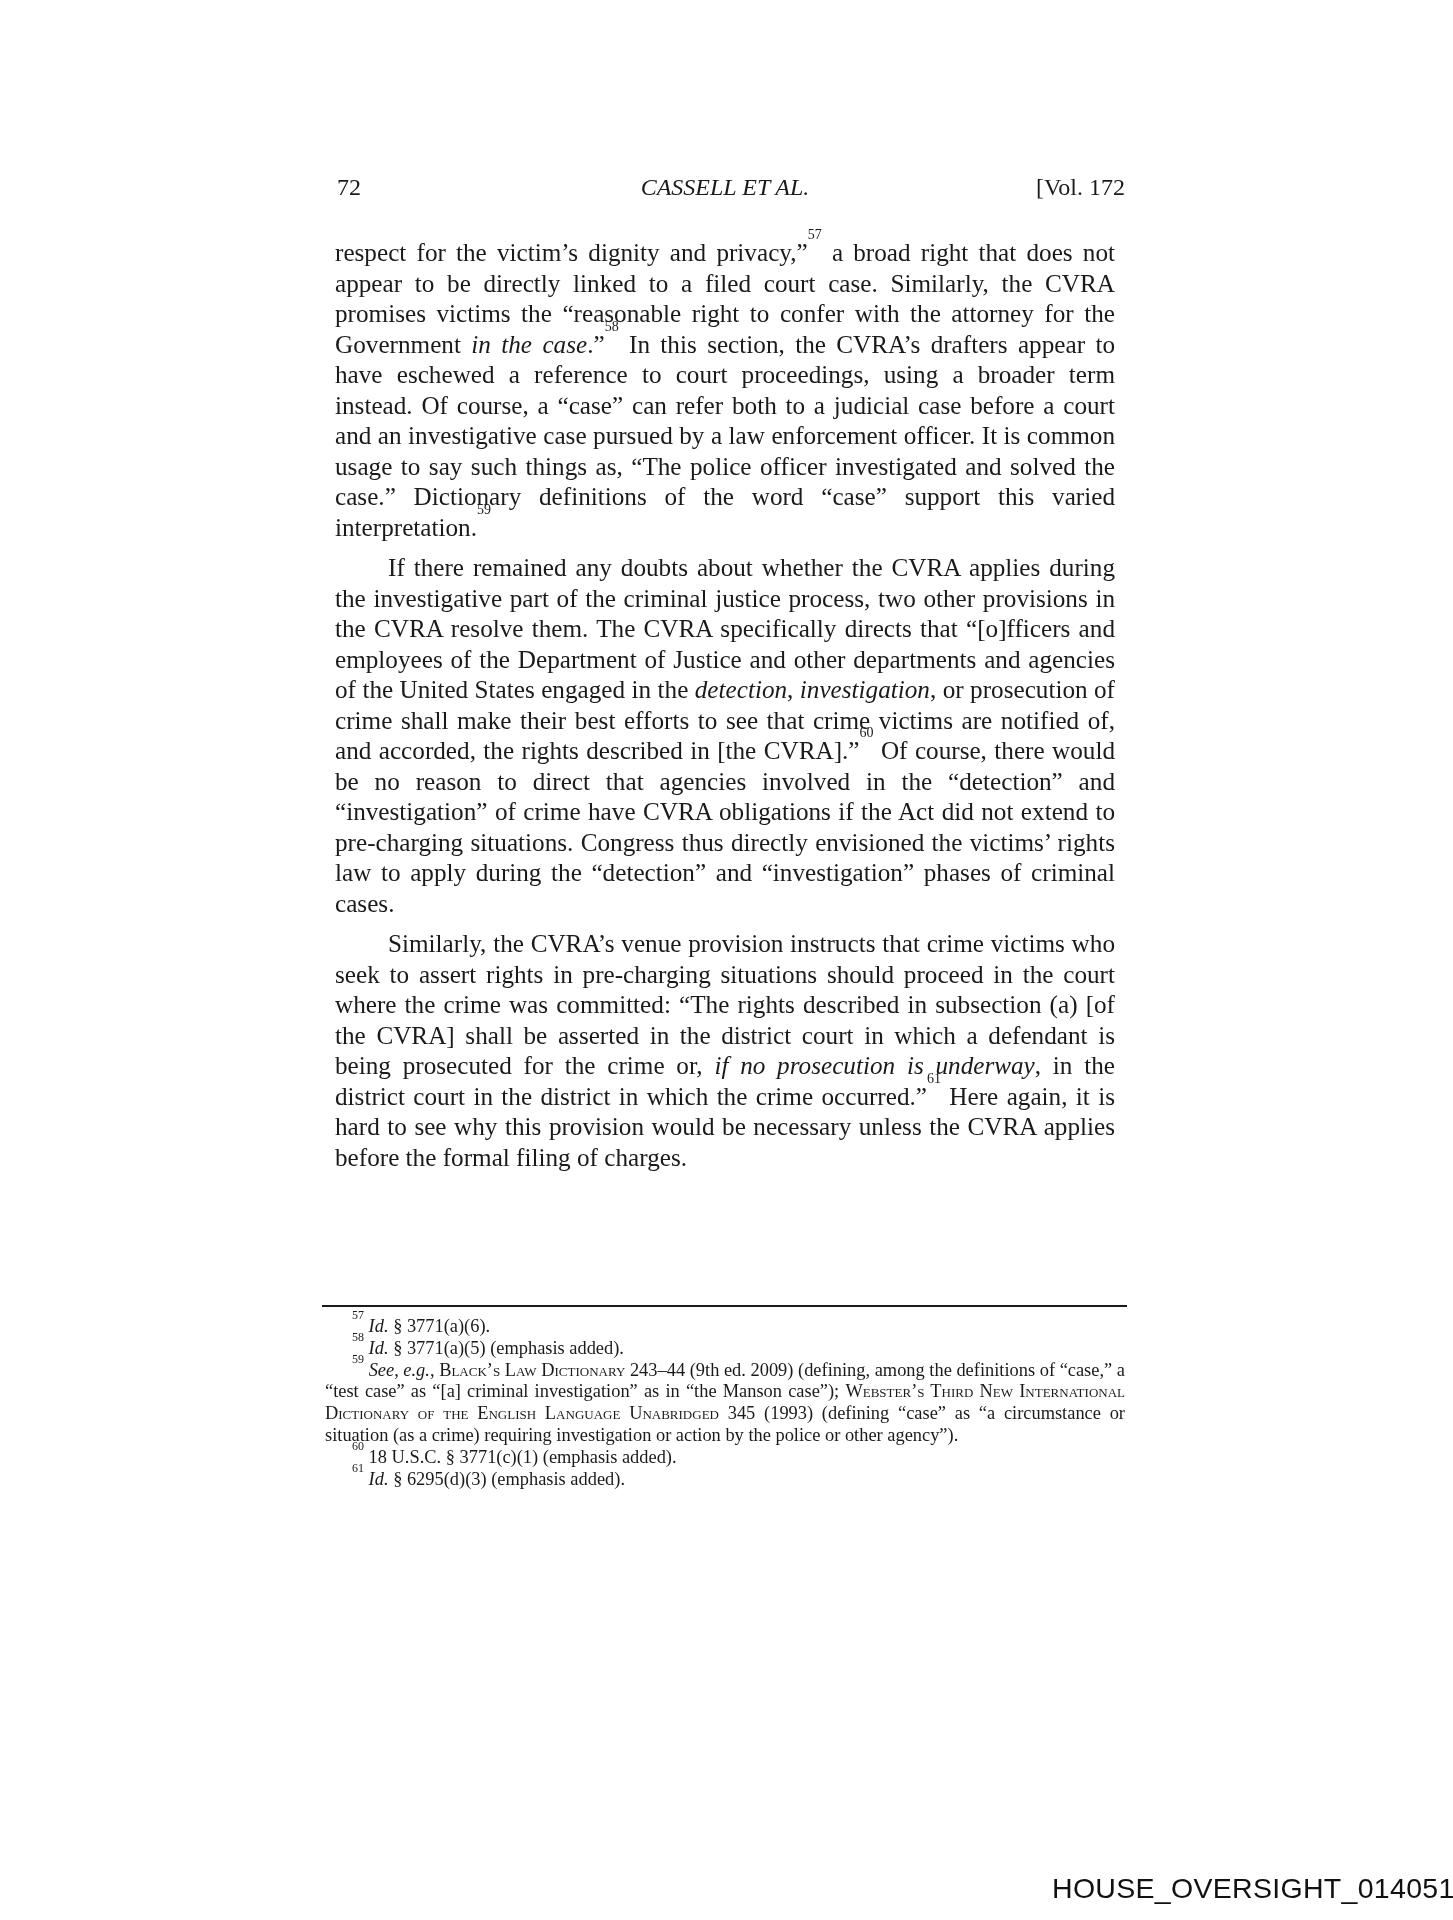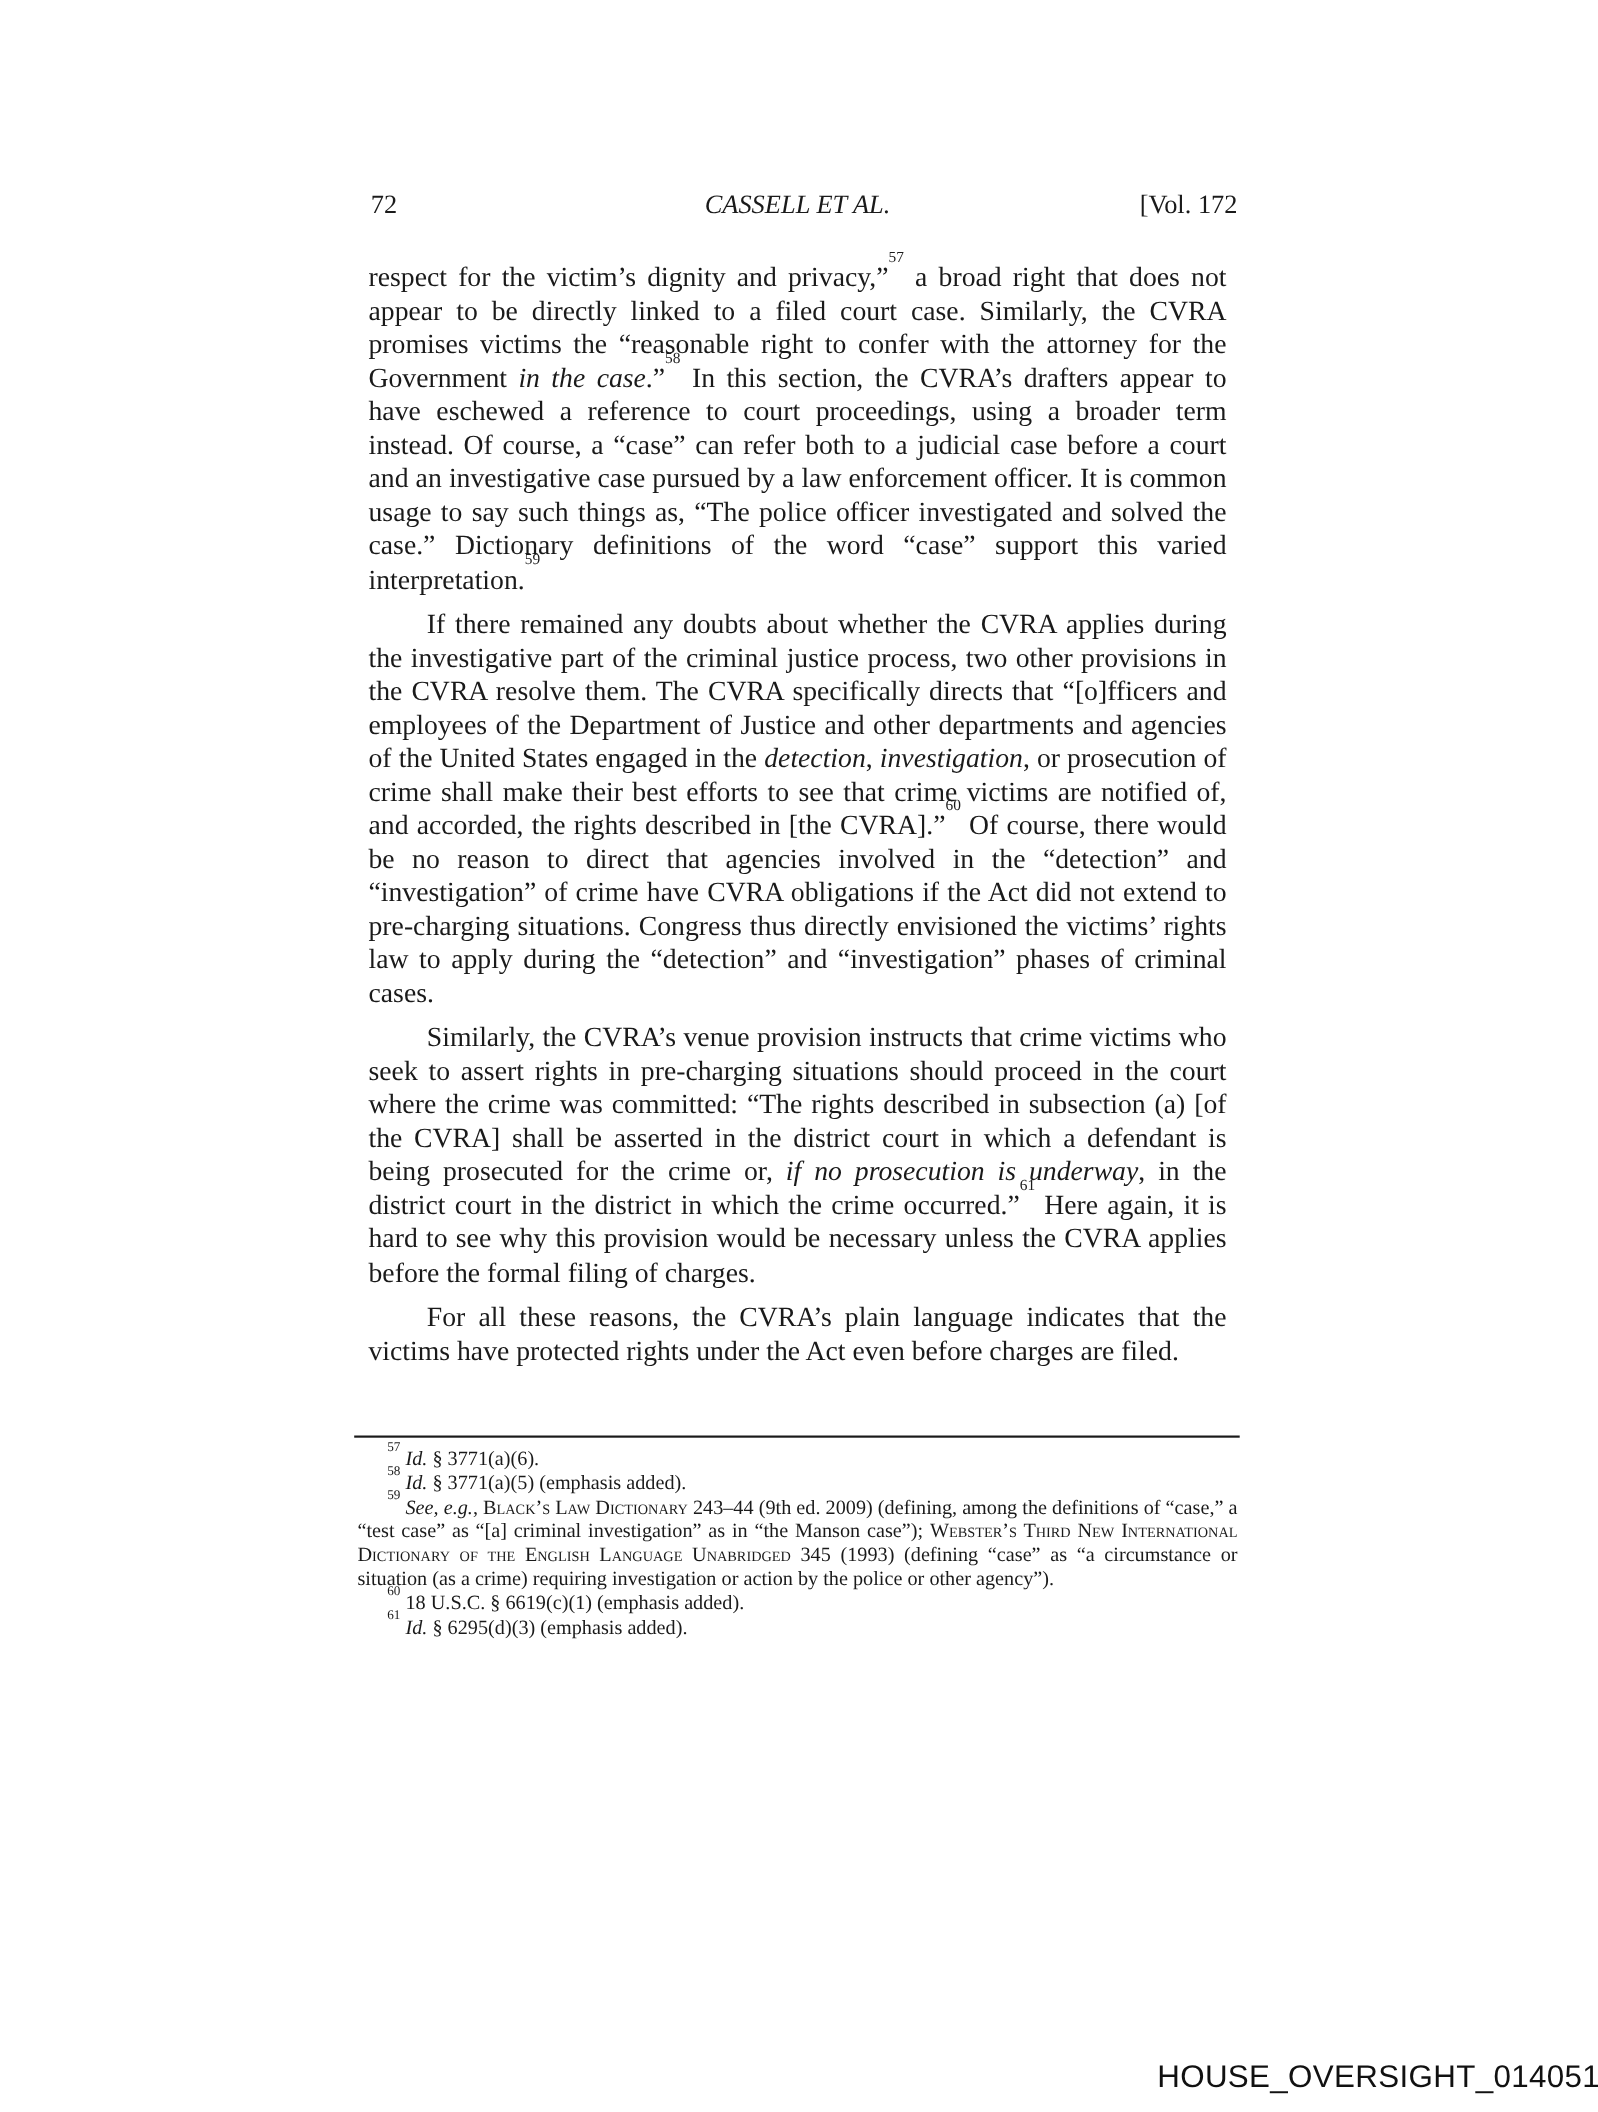--- a/index.html
+++ b/index.html
@@ -31,26 +31,25 @@
 <div class="header">
   <span class="pg">72</span>
   <span class="run">CASSELL ET AL.</span>
   <span class="vol">[Vol. 172</span>
 </div>
 
 <div class="body">
   <p><span>respect for the victim’s dignity and privacy,”</span><sup>57</sup><span> a broad right that does not appear to be directly linked to a filed court case.  Similarly, the CVRA promises victims the “reasonable right to confer with the attorney for the Government </span><i>in the case</i><span>.”</span><sup>58</sup><span>  In this section, the CVRA’s drafters appear to have eschewed a reference to court proceedings, using a broader term instead.  Of course, a “case” can refer both to a judicial case before a court and an investigative case pursued by a law enforcement officer.  It is common usage to say such things as, “The police officer investigated and solved the case.”  Dictionary definitions of the word “case” support this varied interpretation.</span><sup>59</sup></p>
   <p class="indent"><span>If there remained any doubts about whether the CVRA applies during the investigative part of the criminal justice process, two other provisions in the CVRA resolve them.  The CVRA specifically directs that “[o]fficers and employees of the Department of Justice and other departments and agencies of the United States engaged in the </span><i>detection</i><span>, </span><i>investigation</i><span>, or prosecution of crime shall make their best efforts to see that crime victims are notified of, and accorded, the rights described in [the CVRA].”</span><sup>60</sup><span>  Of course, there would be no reason to direct that agencies involved in the “detection” and “investigation” of crime have CVRA obligations if the Act did not extend to pre-charging situations.  Congress thus directly envisioned the victims’ rights law to apply during the “detection” and “investigation” phases of criminal cases.</span></p>
   <p class="indent"><span>Similarly, the CVRA’s venue provision instructs that crime victims who seek to assert rights in pre-charging situations should proceed in the court where the crime was committed: “The rights described in subsection (a) [of the CVRA] shall be asserted in the district court in which a defendant is being prosecuted for the crime or, </span><i>if no prosecution is underway</i><span>, in the district court in the district in which the crime occurred.”</span><sup>61</sup><span> Here again, it is hard to see why this provision would be necessary unless the CVRA applies before the formal filing of charges.</span></p>
-  <p class="indent">For all these reasons, the CVRA’s plain language indicates that the victims have protected rights under the Act even before charges are filed.</p>
 </div>
 
 <div class="rule"></div>
 
 <div class="notes">
   <p><sup>57</sup> <i>Id.</i><span> § 3771(a)(6).</span></p>
   <p><sup>58</sup> <i>Id.</i><span> § 3771(a)(5) (emphasis added).</span></p>
   <p><sup>59</sup> <i>See, e.g.</i><span>, </span><span class="sc">Black’s Law Dictionary</span><span> 243–44 (9th ed. 2009) (defining, among the definitions of “case,” a “test case” as “[a] criminal investigation” as in “the Manson case”); </span><span class="sc">Webster’s Third New International Dictionary of the English Language Unabridged</span><span> 345 (1993) (defining “case” as “a circumstance or situation (as a crime) requiring investigation or action by the police or other agency”).</span></p>
-  <p><sup>60</sup><span> 18 U.S.C. § 6619(c)(1) (emphasis added).</span></p>
+  <p><sup>60</sup><span> 18 U.S.C. § 3771(c)(1) (emphasis added).</span></p>
   <p><sup>61</sup> <i>Id.</i><span> § 6295(d)(3) (emphasis added).</span></p>
 </div>
 
 <div class="bates">HOUSE_OVERSIGHT_014051</div>
 
 </body></html>

